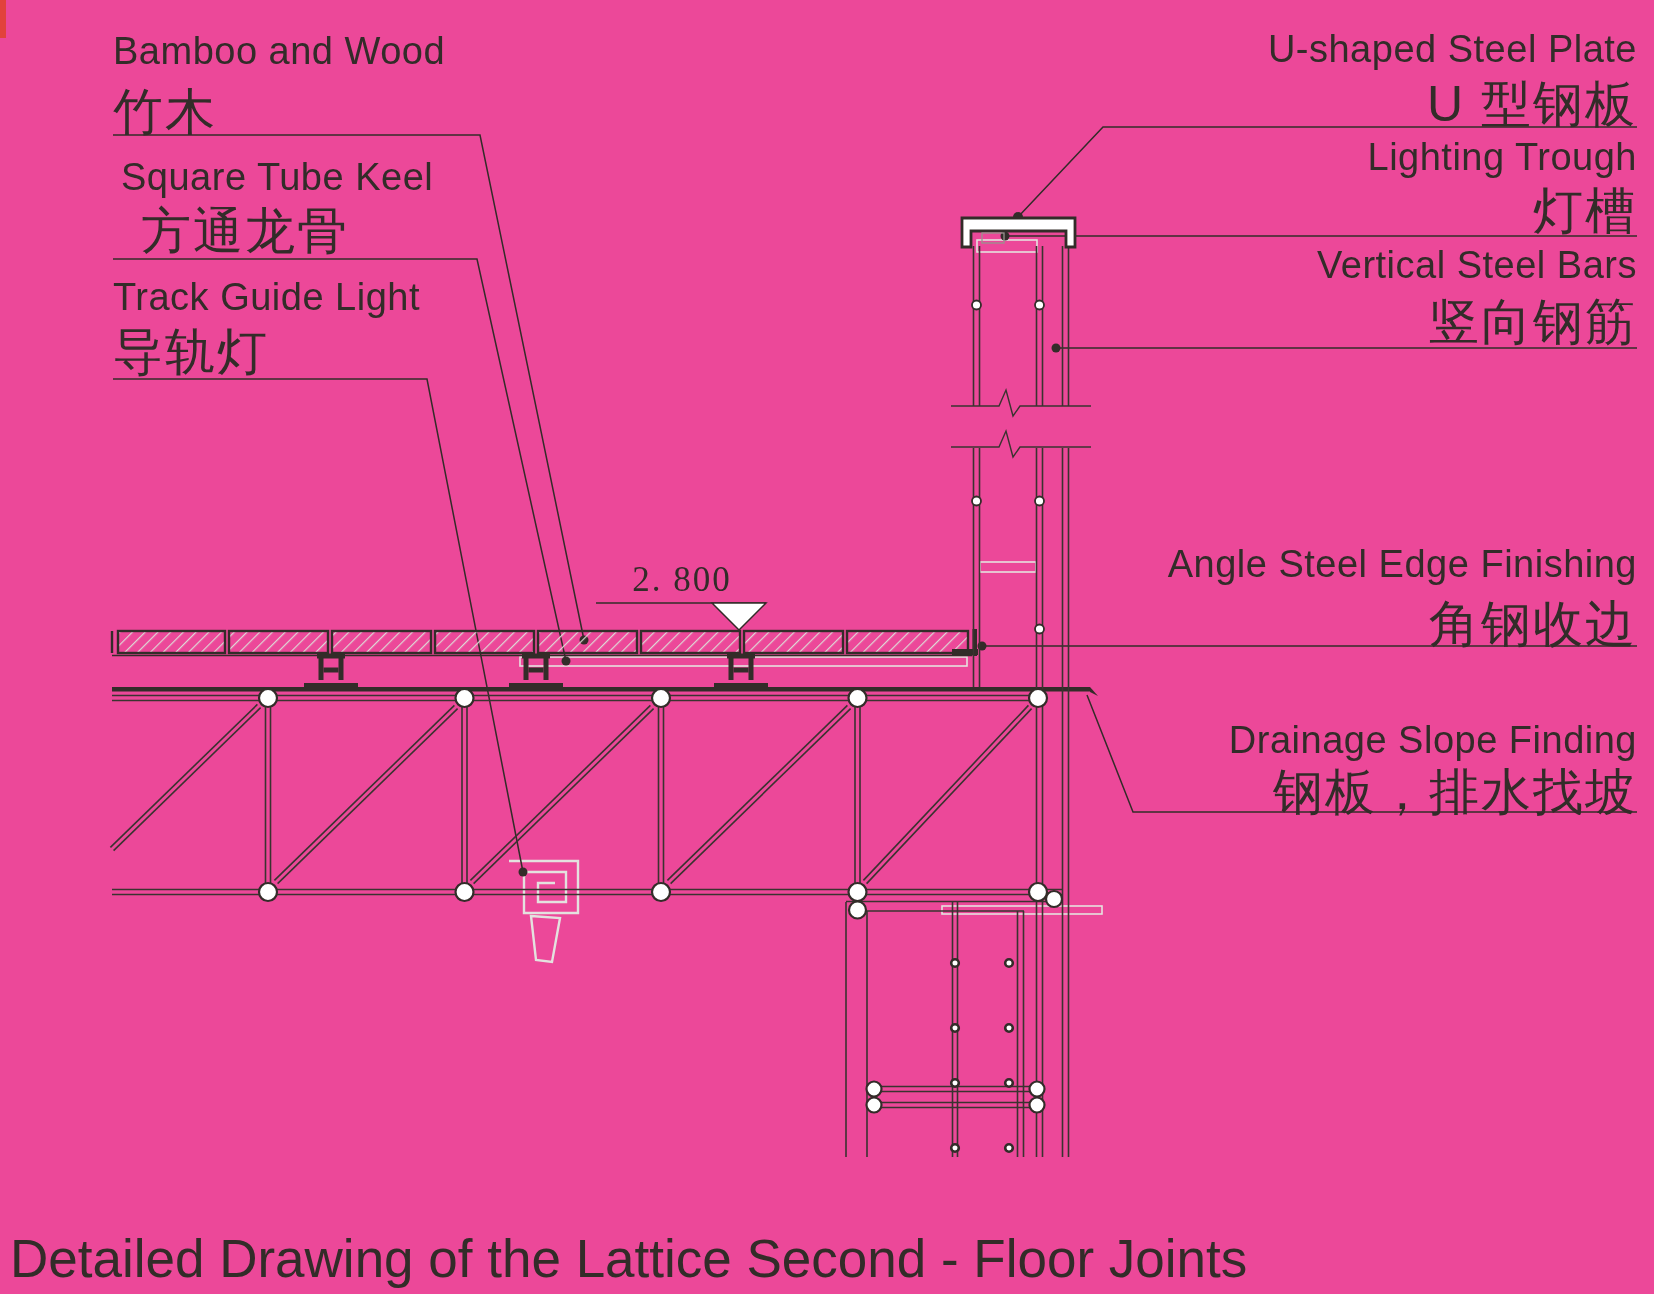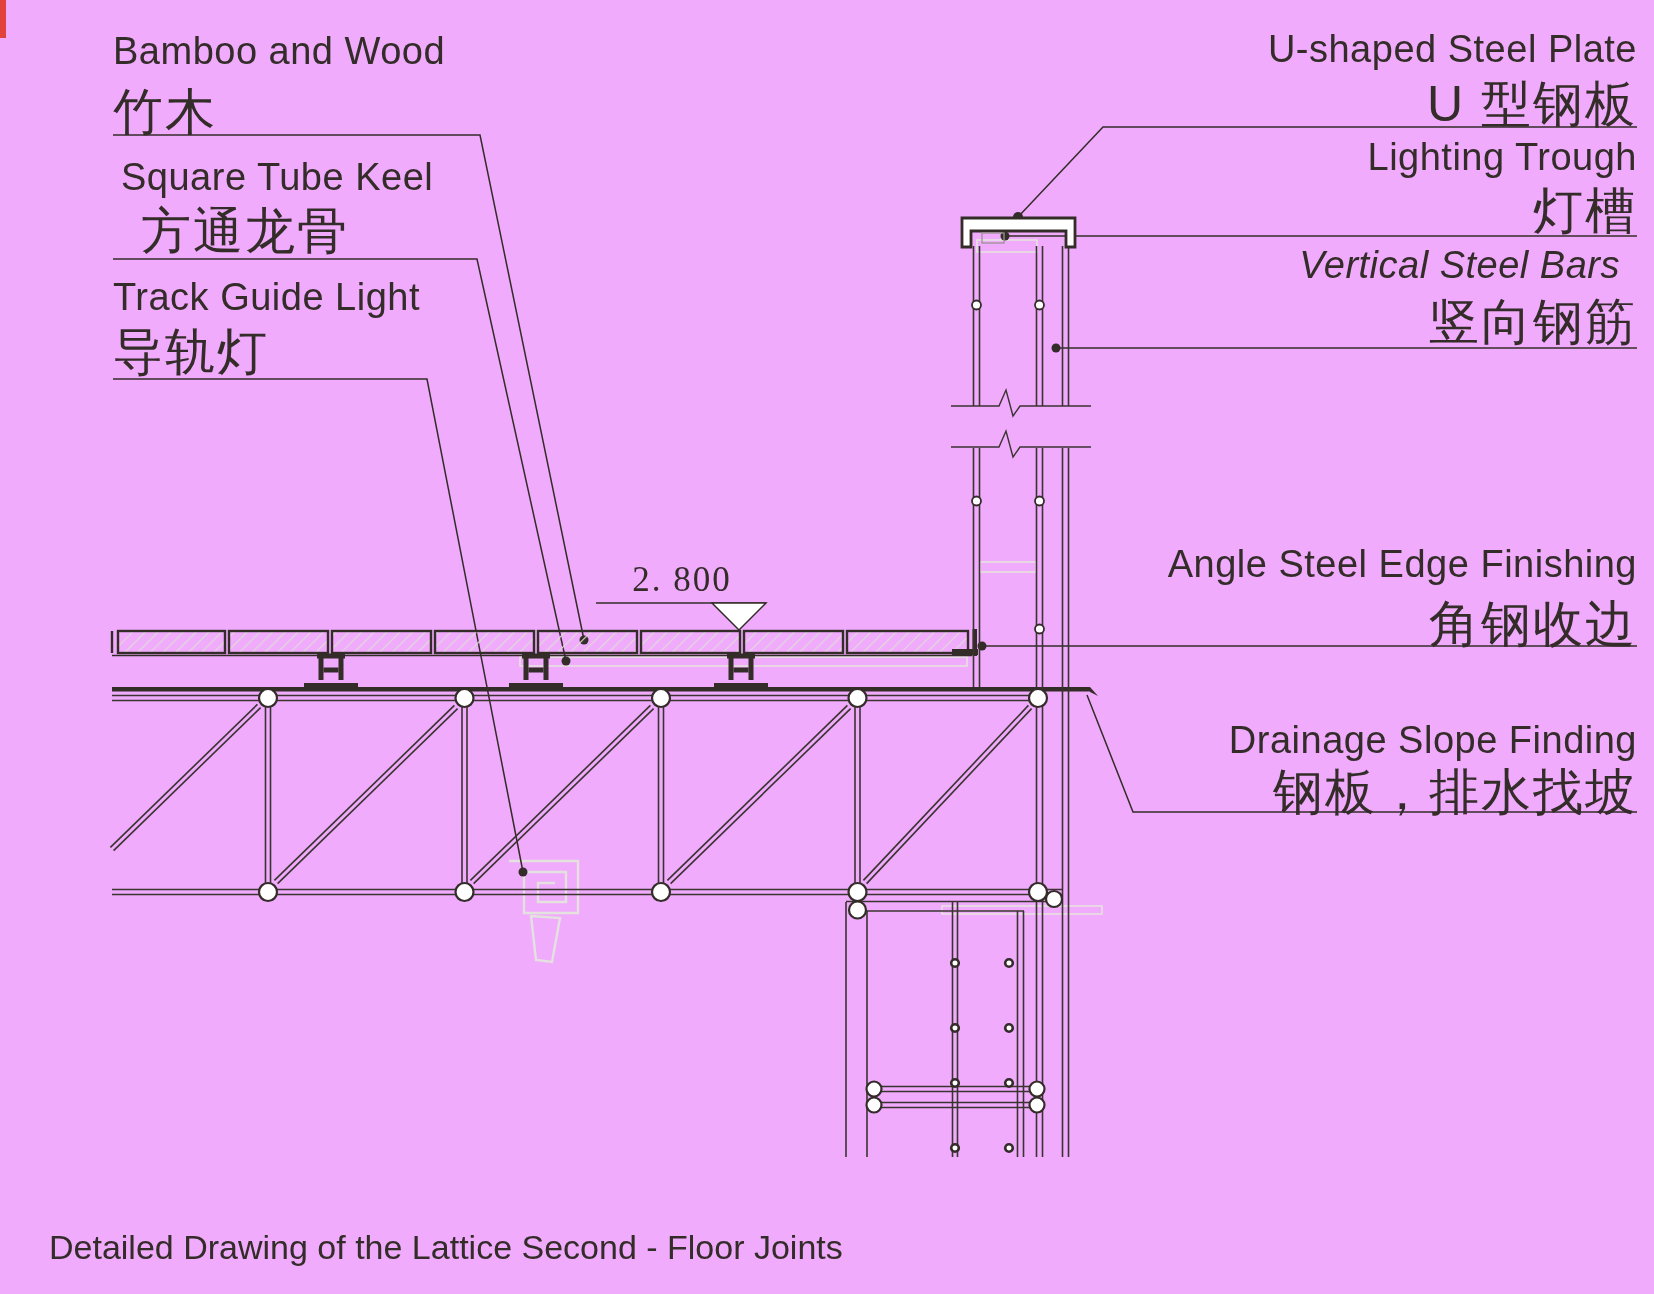--- a/index.html
+++ b/index.html
@@ -1,25 +1,25 @@
 <!DOCTYPE html>
 <html><head>
 <meta charset="utf-8">
 <style>
   html,body{margin:0;padding:0;background:#fff;}
-  #canvas{position:relative;width:1654px;height:1294px;background:#f0abfc;overflow:hidden;
+  #canvas{position:relative;width:1654px;height:1294px;background:#ec4899;overflow:hidden;
           font-family:"Liberation Sans",sans-serif;color:#332c29;}
   svg{position:absolute;left:0;top:0;}
   .lbl{position:absolute;white-space:nowrap;line-height:1.12;color:#332c29;}
   .en{font-size:38px;letter-spacing:.5px;}
   .zh{font-size:50px;letter-spacing:2px;}
   .right-al{text-align:right;}
   .elev{position:absolute;font-family:"Liberation Serif",serif;font-size:35px;letter-spacing:2px;}
   .title-zh{position:absolute;font-size:42px;letter-spacing:3px;}
-  .title-en{position:absolute;font-size:34px;letter-spacing:0px;margin-left:39px;}
+  .title-en{position:absolute;font-size:53px;letter-spacing:0px;}
 </style>
 </head>
 <body>
 
 <div id="canvas">
 
 <svg width="1654" height="1294" viewBox="0 0 1654 1294">
   <defs>
     <pattern id="hatch" width="9" height="9" patternUnits="userSpaceOnUse" patternTransform="rotate(45)">
       <line x1="0" y1="0" x2="0" y2="9" stroke="#ded9d6" stroke-width="2.4"></line>
@@ -230,21 +230,21 @@
 <div class="lbl zh" style="left:113px;top:84px;">竹木</div>
 <div class="lbl en" style="left:121px;top:156px;">Square Tube Keel</div>
 <div class="lbl zh" style="left:113px;top:203px;margin-left:28px;">方通龙骨</div>
 <div class="lbl en" style="left:113px;top:276px;">Track Guide Light</div>
 <div class="lbl zh" style="left:113px;top:324px;">导轨灯</div>
 
 <div class="lbl en right-al" style="right:17px;top:28px;">U-shaped Steel Plate</div>
 <div class="lbl zh right-al" style="right:17px;top:76px;">U 型钢板</div>
 <div class="lbl en right-al" style="right:17px;top:136px;">Lighting Trough</div>
 <div class="lbl zh right-al" style="right:17px;top:183px;">灯槽</div>
-<div class="lbl en right-al" style="right:34px;top:244px;font-style:italic;">Vertical Steel Bars</div>
+<div class="lbl en right-al" style="right:17px;top:244px;">Vertical Steel Bars</div>
 <div class="lbl zh right-al" style="right:17px;top:294px;">竖向钢筋</div>
 <div class="lbl en right-al" style="right:17px;top:543px;">Angle Steel Edge Finishing</div>
 <div class="lbl zh right-al" style="right:17px;top:596px;">角钢收边</div>
 <div class="lbl zh right-al" style="right:17px;top:764px;">钢板，排水找坡</div>
 <div class="lbl en right-al" style="right:17px;top:719px;">Drainage Slope Finding</div>
 
 <div class="elev" style="left:596px;top:560px;width:172px;text-align:center;">2. 800</div>
 
 <div class="title-en" style="left:10px;top:1228px;">Detailed Drawing of the Lattice Second - Floor Joints</div>
 

